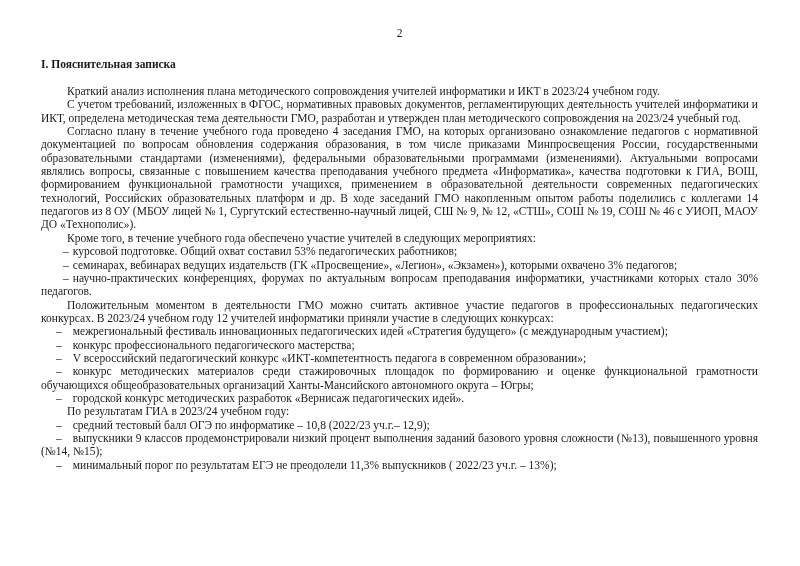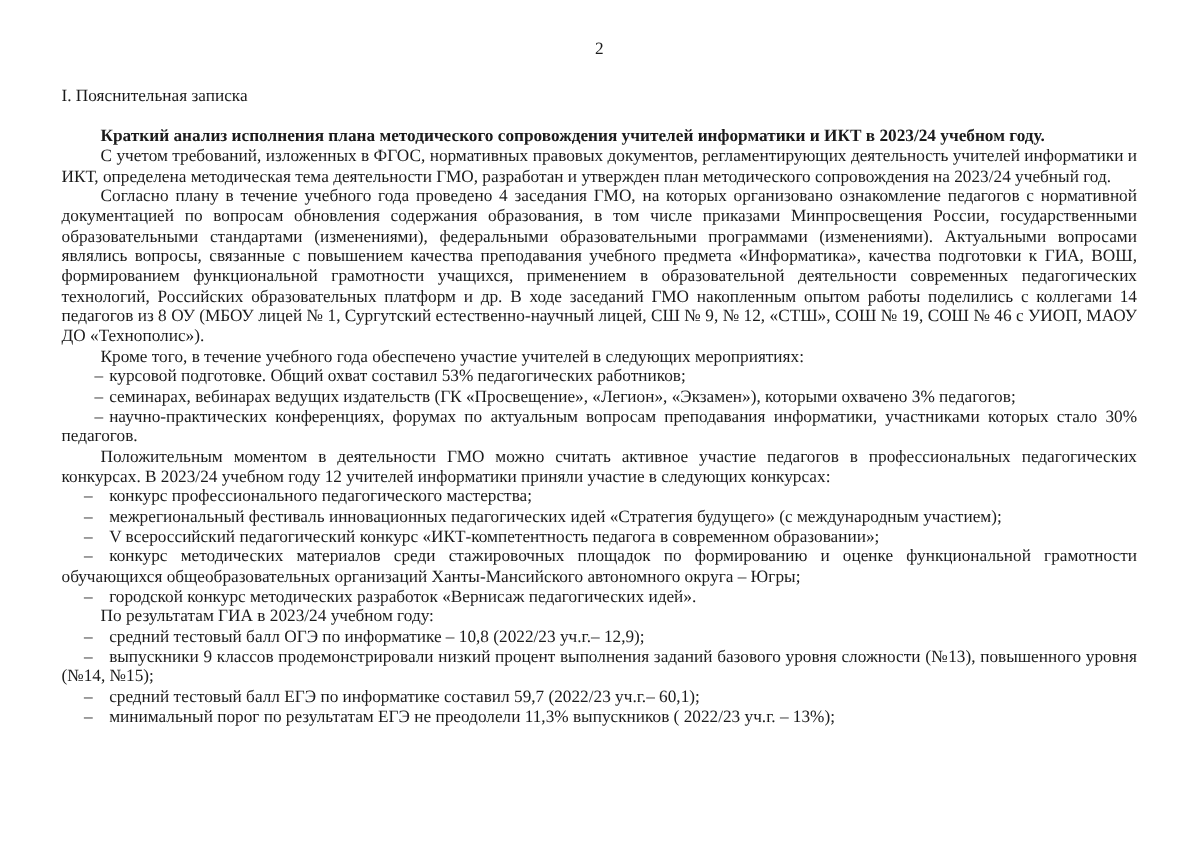--- a/index.html
+++ b/index.html
@@ -19,32 +19,32 @@
     line-height: 13.35px;
     color: #1b1b1b;
     overflow: hidden;
   }
   .page-number {
     text-align: center;
     margin-bottom: 18px;
   }
   .heading {
     font-size: 11.5px;
-    font-weight: normal;
+    font-weight: bold;
     margin: 0 0 13.35px 0;
   }
   p {
     margin: 0;
     text-align: justify;
   }
   .para {
     text-indent: 26px;
   }
   .bold {
-    font-weight: bold;
+    font-weight: normal;
   }
   
   .li1 {
     text-indent: 22px;
   }
   .li1 .mk {
     margin-right: 4px;
   }
   
   .li2 {
@@ -70,26 +70,25 @@
   <p class="para">Согласно плану в течение учебного года проведено 4 заседания ГМО, на которых организовано ознакомление педагогов с нормативной документацией по вопросам обновления содержания образования, в том числе приказами Минпросвещения России, государственными образовательными стандартами (изменениями), федеральными образовательными программами (изменениями). Актуальными вопросами являлись вопросы, связанные с повышением качества преподавания учебного предмета «Информатика», качества подготовки к ГИА, ВОШ, формированием функциональной грамотности учащихся, применением в образовательной деятельности современных педагогических технологий, Российских образовательных платформ и др. В ходе заседаний ГМО накопленным опытом работы поделились с коллегами 14 педагогов из 8 ОУ (МБОУ лицей № 1, Сургутский естественно-научный лицей, СШ № 9, № 12, «СТШ», СОШ № 19, СОШ № 46 с УИОП, МАОУ ДО «Технополис»).</p>
 
   <p class="para">Кроме того, в течение учебного года обеспечено участие учителей в следующих мероприятиях:</p>
 
   <p class="li1"><span class="mk">–</span><span>курсовой подготовке. Общий охват составил 53% педагогических работников;</span></p>
   <p class="li1"><span class="mk">–</span><span>семинарах, вебинарах ведущих издательств (ГК «Просвещение», «Легион», «Экзамен»), которыми охвачено 3% педагогов;</span></p>
   <p class="li1"><span class="mk">–</span><span>научно-практических конференциях, форумах по актуальным вопросам преподавания информатики, участниками которых стало 30% педагогов.</span></p>
 
   <p class="para">Положительным моментом в деятельности ГМО можно считать активное участие педагогов в профессиональных педагогических конкурсах. В 2023/24 учебном году 12 учителей информатики приняли участие в следующих конкурсах:</p>
 
+  <p class="li2"><span class="mk">–</span><span>межрегиональный фестиваль инновационных педагогических идей «Стратегия будущего» (с международным участием);</span></p>
   <p class="li2"><span class="mk">–</span><span>конкурс профессионального педагогического мастерства;</span></p>
-  <p class="li2"><span class="mk">–</span><span>межрегиональный фестиваль инновационных педагогических идей «Стратегия будущего» (с международным участием);</span></p>
   <p class="li2"><span class="mk">–</span><span>V всероссийский педагогический конкурс «ИКТ-компетентность педагога в современном образовании»;</span></p>
   <p class="li2"><span class="mk">–</span><span>конкурс методических материалов среди стажировочных площадок по формированию и оценке функциональной грамотности обучающихся общеобразовательных организаций Ханты-Мансийского автономного округа – Югры;</span></p>
   <p class="li2"><span class="mk">–</span><span>городской конкурс методических разработок «Вернисаж педагогических идей».</span></p>
 
   <p class="para">По результатам ГИА в 2023/24 учебном году:</p>
 
   <p class="li2"><span class="mk">–</span><span>средний тестовый балл ОГЭ по информатике – 10,8 (2022/23 уч.г.– 12,9);</span></p>
   <p class="li2"><span class="mk">–</span><span>выпускники 9 классов продемонстрировали низкий процент выполнения заданий базового уровня сложности (№13), повышенного уровня (№14, №15);</span></p>
-  <p class="li2"><span class="mk">–</span><span>средний тестовый балл ЕГЭ по информатике составил 59,7 (2022/23 уч.г.– 60,1);</span></p>
   <p class="li2"><span class="mk">–</span><span>минимальный порог по результатам ЕГЭ не преодолели 11,3% выпускников ( 2022/23 уч.г. – 13%);</span></p>
 
 </div>
 
 </body></html>

